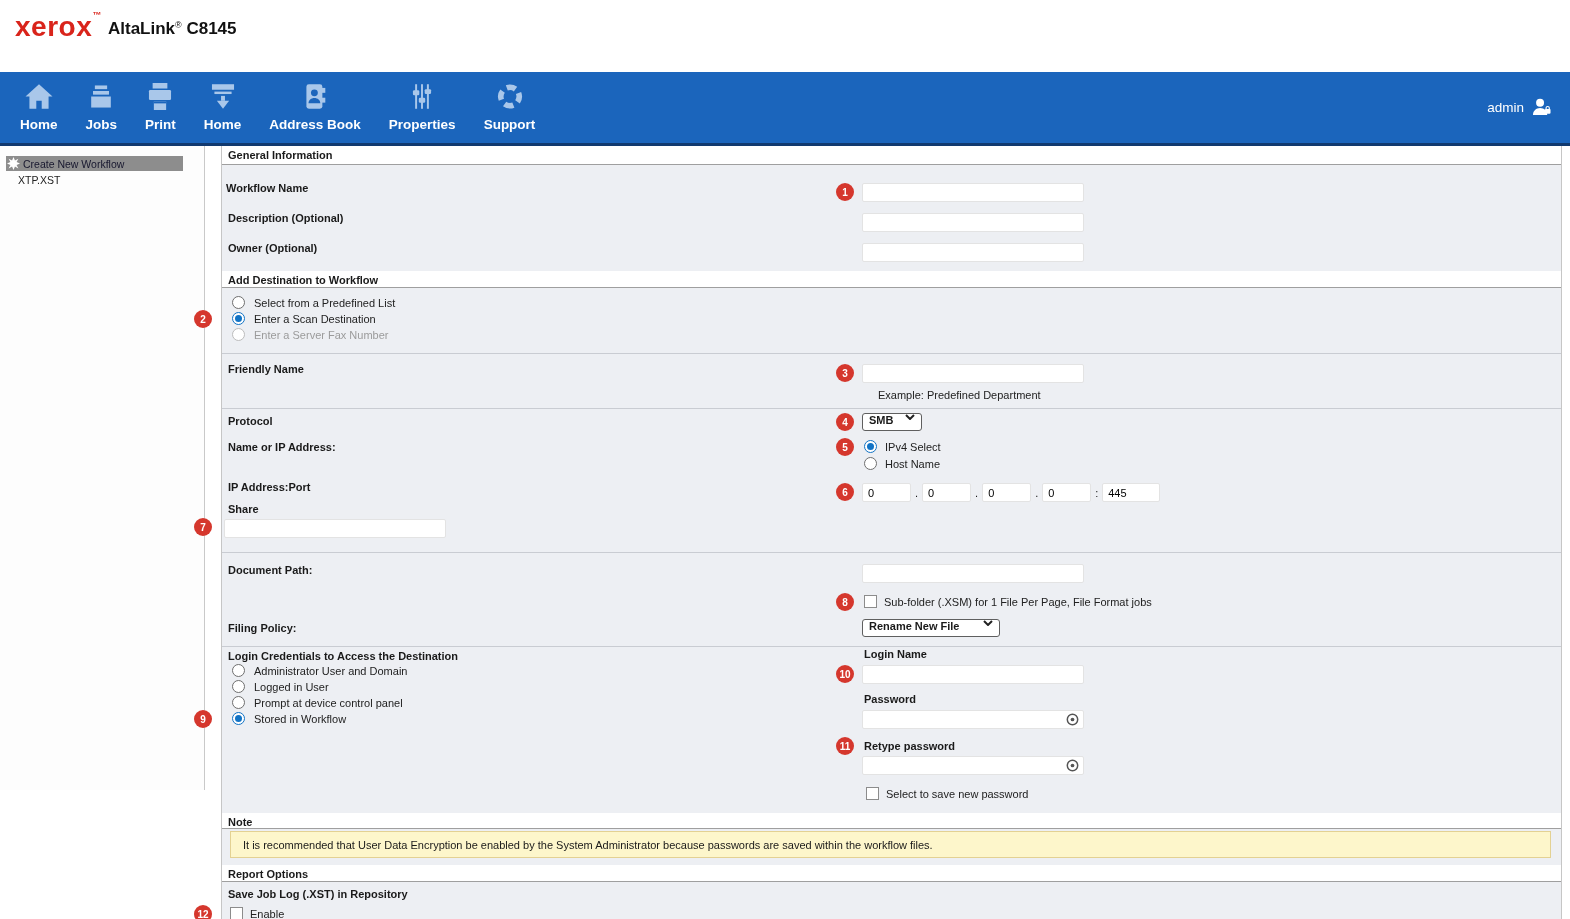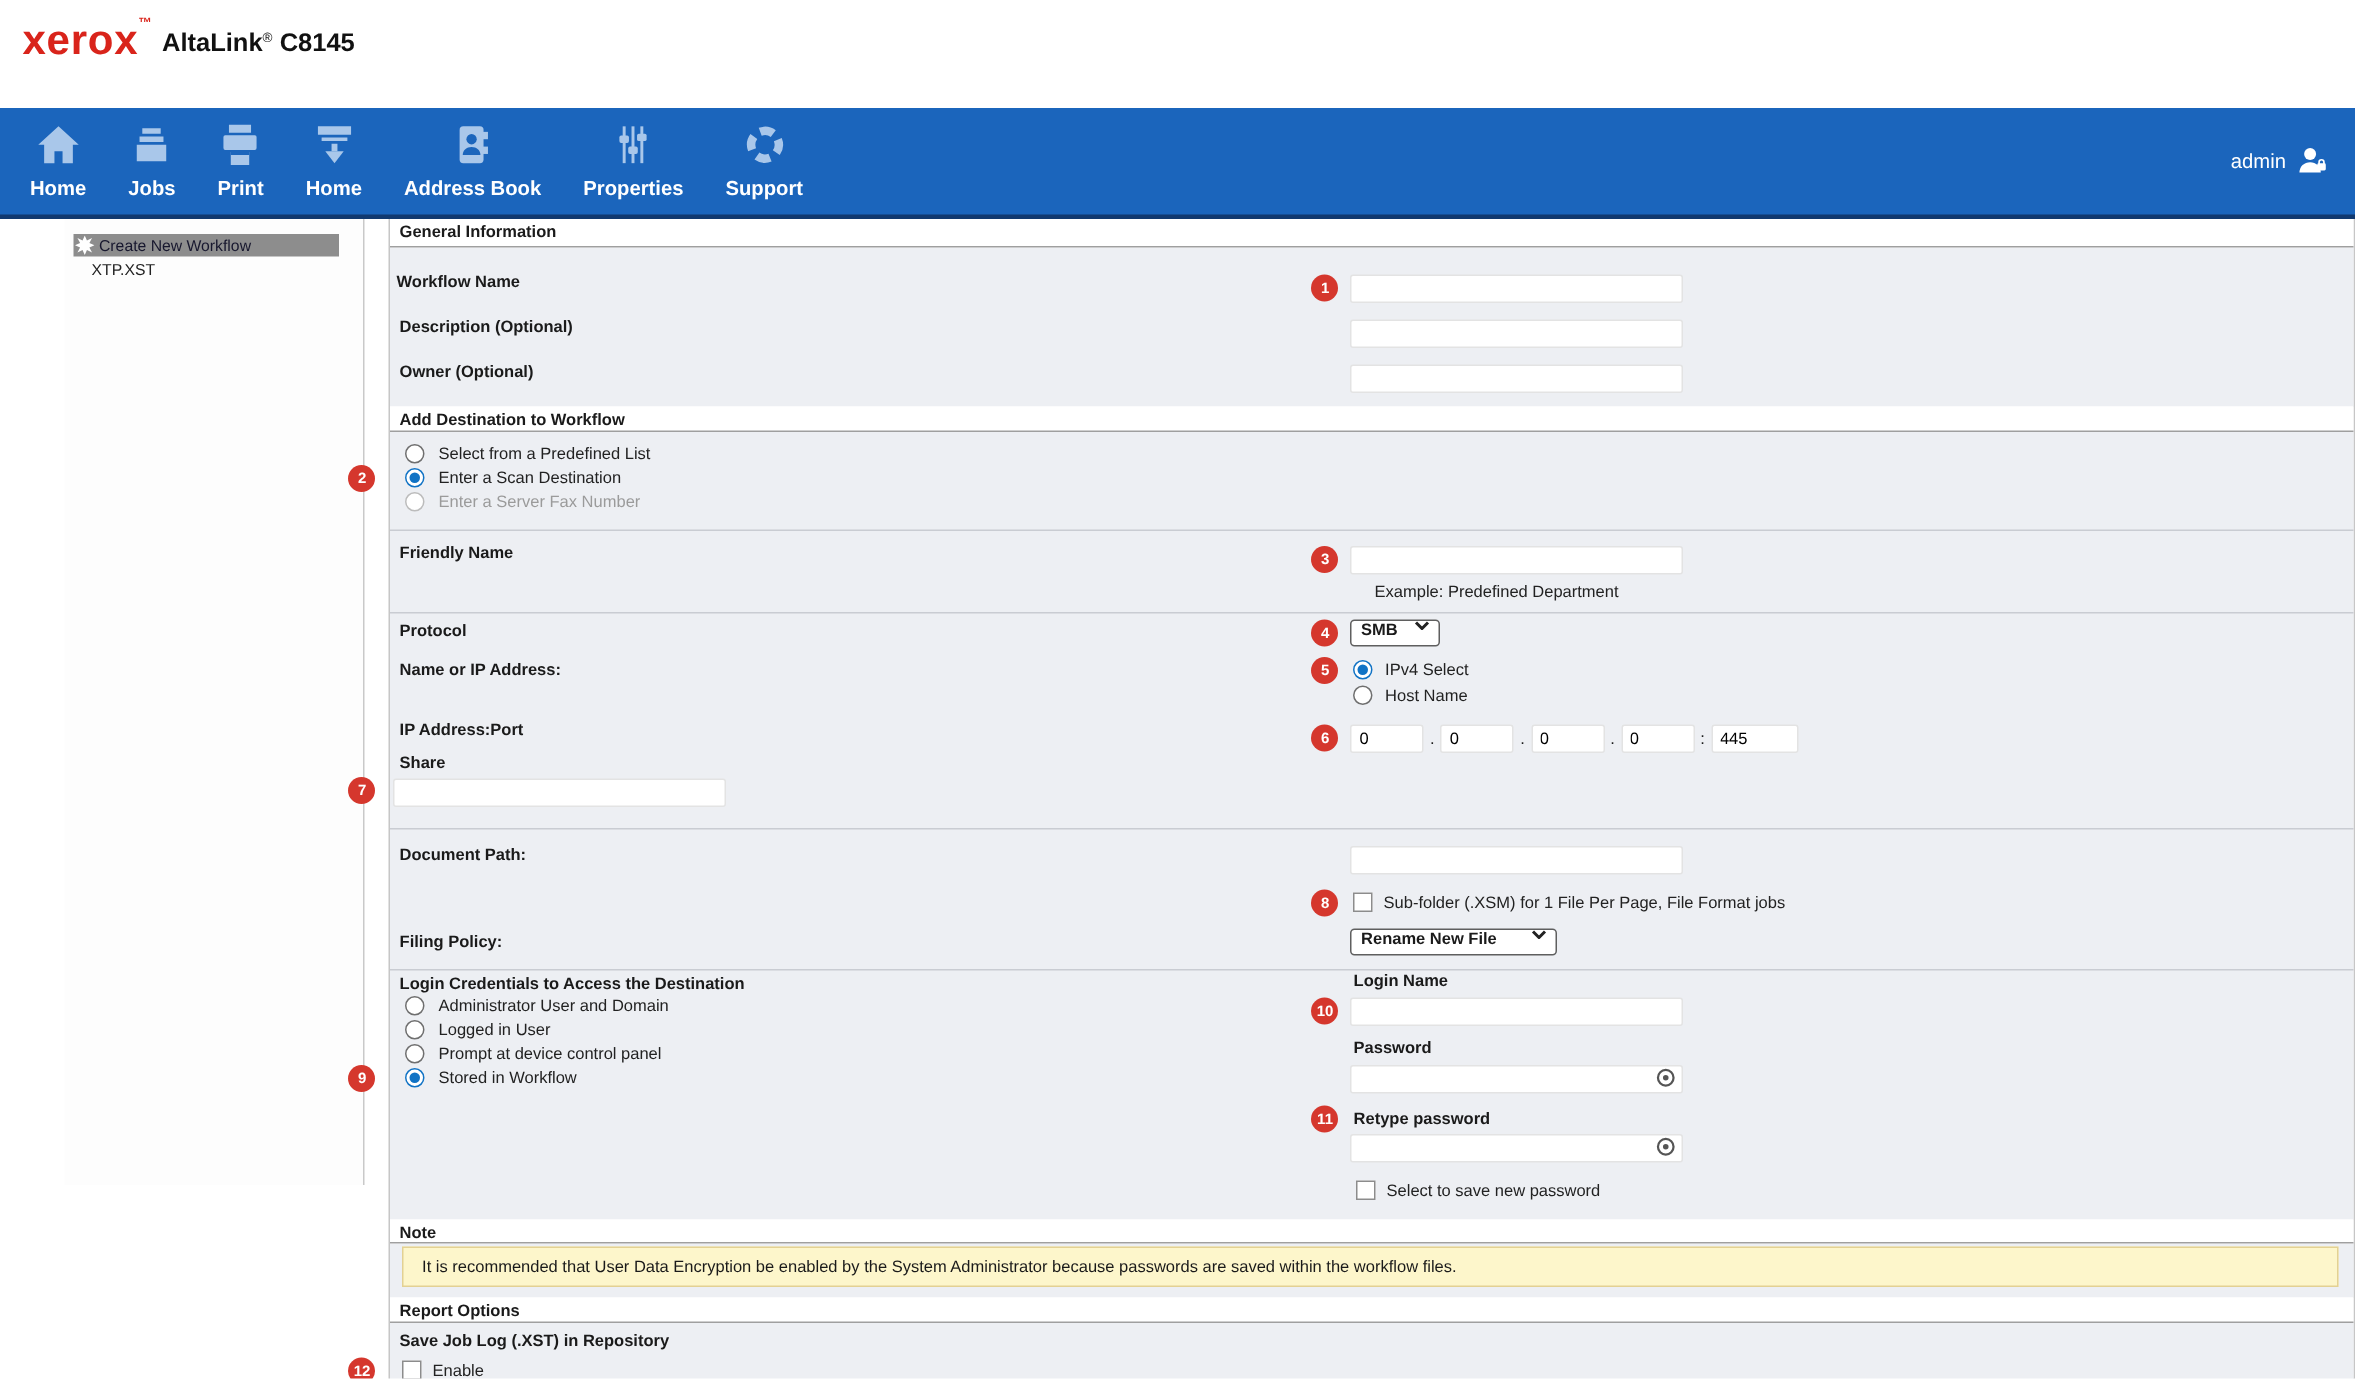--- a/index.html
+++ b/index.html
@@ -6,21 +6,21 @@
   html,body { width:1570px; height:919px; background:#fff; font-family:"Liberation Sans", sans-serif; color:#1a1a1a; }
   .header { height:72px; position:relative; background:#fff; }
   .logo { position:absolute; left:15px; top:10px; font-size:28px; font-weight:bold; color:#d9241b; letter-spacing:.5px; }
   .logo sup { font-size:9px; vertical-align:18px; }
   .product { position:absolute; left:108px; top:19px; font-size:17px; font-weight:bold; color:#111; }
   .product sup { font-size:9px; vertical-align:6px; font-weight:normal; }
   .nav { height:74px; background:#1b65bc; border-bottom:3px solid #11396f; display:flex; align-items:center; padding-left:6px; }
   .nav-item { display:flex; flex-direction:column; align-items:center; justify-content:center; padding:0 14px; cursor:pointer; }
   .nav-item .nlabel { color:#fff; font-weight:bold; font-size:13.5px; margin-top:3px; white-space:nowrap; }
   .nav-user { margin-left:auto; display:flex; align-items:center; gap:7px; padding-right:18px; color:#fff; font-size:13.5px; }
-  .content { display:flex; height:644px;padding-left:43px; }
+  .content { display:flex; height:644px; }
   .sidebar { width:205px; border-right:1px solid #c9c9c9; position:relative; background:#fdfdfd; }
   .side-sel { position:absolute; left:6px; top:10px; width:177px; height:15px; background:#8d8d8d; display:flex; align-items:center; font-size:10.5px; color:#17172e; cursor:pointer; }
   .side-sel svg { margin:0 3px 0 1px; }
   .side-item2 { position:absolute; left:18px; top:28px; font-size:10.5px; color:#222; cursor:pointer; }
   .main { position:relative; width:1341px; margin-left:16px; height:789px; border-left:1px solid #c6c6c6; border-right:1px solid #c6c6c6; background:#fff; }
   .band { position:absolute; left:0; right:0; background:#fff; border-bottom:1px solid #9f9f9f; font-weight:bold; font-size:11px; padding:3px 0 0 6px; z-index:2; }
   .gbody { position:absolute; left:0; right:0; background:#edeff3; z-index:0; }
   .lbl { position:absolute; font-size:11px; font-weight:bold; color:#1a1a1a; z-index:3; white-space:nowrap; }
   .rtxt { position:absolute; font-size:11px; font-weight:normal; color:#222; z-index:3; white-space:nowrap; }
   .tin { position:absolute; width:222px; height:19px; background:#fff; border:1px solid #e3e3e3; border-radius:2px; font-size:11px; padding:0 5px; z-index:3; font-family:"Liberation Sans",sans-serif; }

